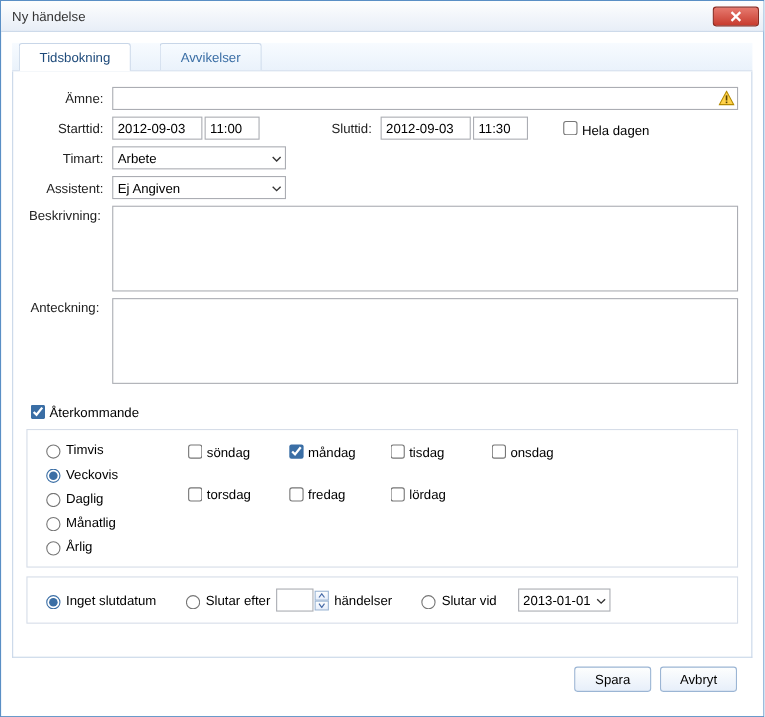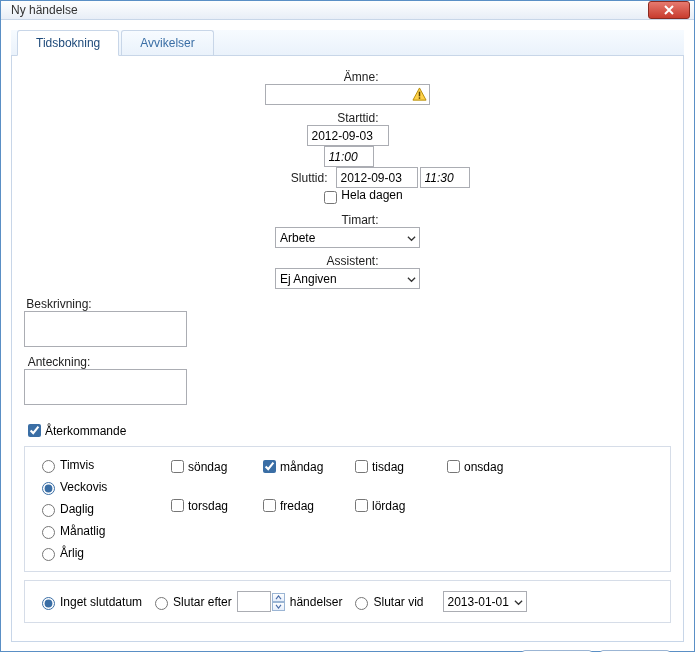--- a/index.html
+++ b/index.html
@@ -3,38 +3,38 @@
 <meta charset="utf-8">
 <style>
 * { box-sizing: border-box; font-family: "Segoe UI", Tahoma, sans-serif; font-size: 12px; }
 body { margin: 0; background: #fff; }
 .window { width: 695px; height: 652px; border: 1px solid #5a8fc5; background: #fff; display: flex; flex-direction: column; }
 .titlebar { height: 28px; background: linear-gradient(#fdfefe, #e8eef7); border-bottom: 1px solid #c8d6e8; display: flex; align-items: center; padding: 0 4px 0 10px; }
 .titlebar-title { flex: 1; color: #333; }
 .close-btn { width: 42px; height: 18px; background: linear-gradient(#e67a6f, #c83b2e); border: 1px solid #8b2a20; border-radius: 3px; display: flex; align-items: center; justify-content: center; color: #fff; font-weight: bold; cursor: pointer; }
 .close-btn svg { width: 10px; height: 10px; }
 .content { flex: 1; padding: 10px; display: flex; flex-direction: column; }
-.tabstrip { height: 26px; display: flex; align-items: flex-start; border-bottom: 1px solid #c8d6e8; background: linear-gradient(#f7fbff, #eaf2fb); padding-left: 6px; }
+.tabstrip { height: 26px; display: flex; align-items: flex-start; border-bottom: 1px solid #c8d6e8; background: linear-gradient(#f7fbff, #eaf2fb); padding-left: 6px; gap: 24px; }
 .tab { padding: 5px 18px; border: 1px solid #c8d6e8; border-bottom: none; margin-right: 2px; border-radius: 3px 3px 0 0; background: linear-gradient(#f7fbff, #eaf2fb); color: #3a6ea5; cursor: pointer; position: relative; }
 .tab.active { background: #fff; border-bottom: 1px solid #fff; margin-bottom: -1px; color: #1e4a7a; }
 .panel { border: 1px solid #c8d6e8; border-top: none; padding: 14px 12px 10px 12px; flex: 1; background: #fff; display: flex; flex-direction: column; }
-.row { display: flex; align-items: center; margin-bottom: 6px; flex-direction: column; }
+.row { display: flex; align-items: center; margin-bottom: 6px; }
 .lbl { width: 78px; text-align: right; padding-right: 8px; color: #222; }
 .txt { height: 21px; border: 1px solid #abadb3; padding: 1px 4px; background: #fff; }
 .amne-wrap { flex: 1; position: relative; }
 .amne-wrap .txt { width: 100%; }
 .warn-ico { position: absolute; right: 3px; top: 3px; width: 15px; height: 15px; }
 .warn-ico svg { width: 15px; height: 15px; }
 .date-input { width: 82px; }
-.time-input { width: 50px; margin-left: 2px; font-style: italic; }
+.time-input { width: 50px; margin-left: 2px; }
 .sluttid-block { margin-left: 54px; display: flex; align-items: center; }
 .sluttid-block .lbl { width: 56px; }
-.heladagen { margin-left: 28px; display: flex; align-items: flex-start; }
+.heladagen { margin-left: 28px; display: flex; align-items: flex-end; }
 .heladagen input { margin-right: 4px; }
-.combo { position: relative; width: 145px; text-decoration: underline; }
+.combo { position: relative; width: 158px; text-decoration: underline; }
 .combo .txt { width: 100%; padding-right: 18px; }
 .combo-arrow { position: absolute; right: 4px; top: 5px; pointer-events: none; }
 .combo-arrow svg { width: 9px; height: 9px; }
 .section-lbl { width: 78px; text-align: center; padding-right: 8px; color: #222; align-self: flex-start; padding-top: 2px; }
 .bigarea { flex: 1; border: 1px solid #abadb3; resize: none; height: 78px; padding: 3px; font-family: inherit; }
 .recur-row { display: flex; align-items: center; margin: 10px 0 6px 0; }
 .recur-row input { margin-right: 4px; }
 .groupbox { border: 1px solid #d6dde8; padding: 10px 12px; margin-bottom: 8px; }
 .rec-layout { display: flex; justify-content: space-between; }
 .rec-left { width: 130px; display: flex; flex-direction: column; gap: 6px; }
@@ -43,21 +43,21 @@
 .rec-right { flex: 1; }
 .rec-top { display: flex; align-items: center; margin-bottom: 8px; }
 .spin { display: flex; align-items: center; margin: 0 6px; }
 .spin .txt { width: 34px; text-align: left; }
 .spin-btns { display: flex; flex-direction: column; margin-left: 1px; }
 .spin-btn { width: 13px; height: 9px; border: 1px solid #9bb5d4; background: linear-gradient(#fdfefe,#e6eefb); display: flex; align-items: center; justify-content: center; cursor: pointer; }
 .spin-btn svg { width: 7px; height: 5px; }
 .days { display: grid; grid-template-columns: repeat(4, 92px); gap: 20px 0; }
 .days label { display: flex; align-items: center; }
 .days input { margin-right: 4px; }
-.end-group { display: flex; align-items: center; gap: 8px; }
+.end-group { display: flex; align-items: center; gap: 22px; }
 .end-opt { display: flex; align-items: center; }
 .end-opt input[type=radio] { margin-right: 5px; }
 .end-opt .spin { margin: 0 5px; }
 .end-date-combo { position: relative; margin-left: 19px; }
 .end-date-combo .txt { width: 84px; padding-right: 16px; }
 .footer { display: flex; justify-content: flex-end; padding: 8px 14px 12px 0; gap: 8px; }
 .btn { min-width: 70px; height: 23px; border: 1px solid #9bb5d4; background: linear-gradient(#fdfefe,#e7effa); border-radius: 3px; cursor: pointer; }
 input[type=checkbox], input[type=radio] { accent-color: #3a6ea5; }
 </style>
 </head>

